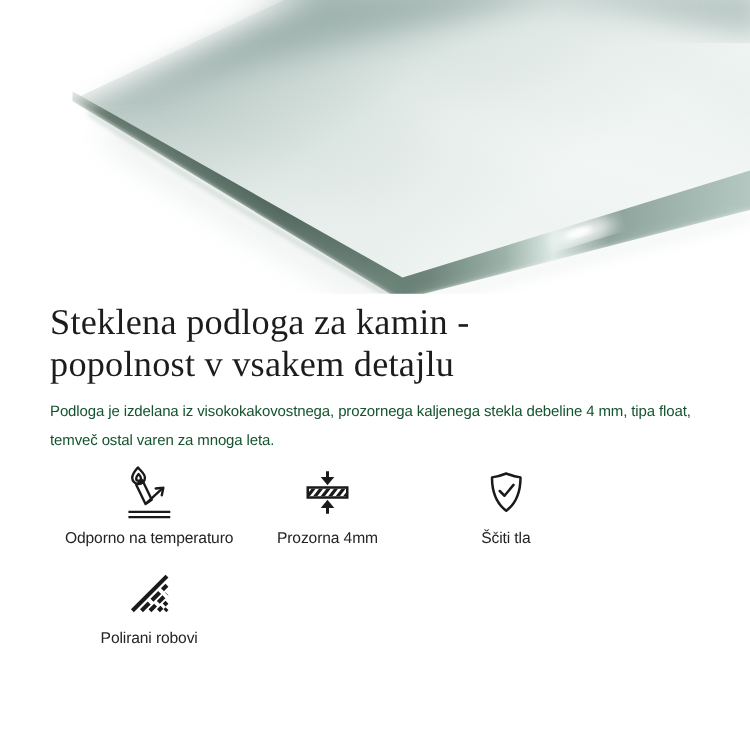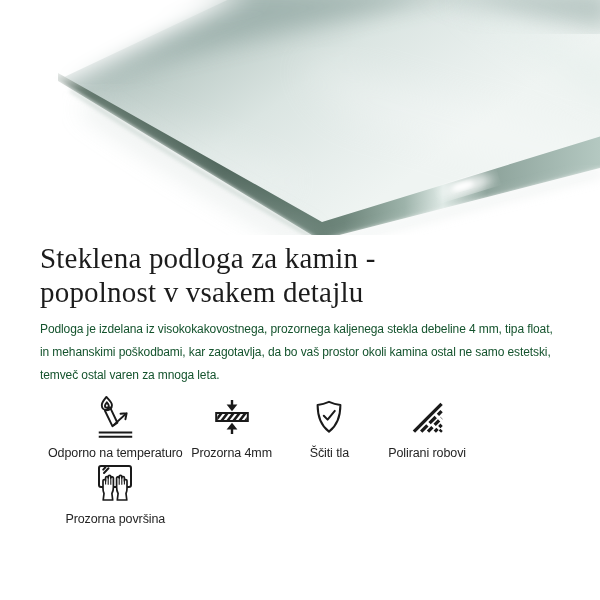--- a/index.html
+++ b/index.html
@@ -12,22 +12,22 @@
 
   
   .content{padding:0 40px;}
   h1{margin:6px 0 0 0;font-family:"Liberation Serif", serif;font-weight:400;
      font-size:29px;line-height:34px;color:#1c1c1c;letter-spacing:0.2px;}
   .h-line{display:block;white-space:nowrap;}
   .para{margin-top:9px;font-size:12px;line-height:23px;color:#14532d;letter-spacing:-0.1px;}
   .p-line{white-space:nowrap;}
 
   
-  .features{margin:8px 8px 0 8px;display:grid;grid-template-columns:repeat(4,1fr);
-            row-gap:0;}
+  .features{margin:8px 8px 0 8px;display:grid;grid-template-columns:repeat(3,1fr);
+            row-gap:14px;}
   .feature{display:flex;flex-direction:column;align-items:center;}
   .icon-slot{height:44px;display:flex;align-items:center;justify-content:center;}
   .f-label{margin-top:7px;font-size:12.5px;line-height:15px;color:#242424;
            white-space:nowrap;letter-spacing:-0.1px;}
   .ic{stroke:#1a1a1a;fill:none;stroke-width:2;}
 </style>
 </head>
 <body>
 
 <div class="page">
@@ -93,21 +93,20 @@
   </div>
 
   <div class="content">
     <h1>
       <span class="h-line">Steklena podloga za kamin -</span>
       <span class="h-line">popolnost v vsakem detajlu</span>
     </h1>
 
     <div class="para">
       <div class="p-line">Podloga je izdelana iz visokokakovostnega, prozornega kaljenega stekla debeline 4 mm, tipa float,</div>
-      <div class="p-line">in mehanskimi poškodbami, kar zagotavlja, da bo vaš prostor okoli kamina ostal ne samo estetski,</div>
       <div class="p-line">temveč ostal varen za mnoga leta.</div>
     </div>
 
     <div class="features">
 
       <div class="feature">
         <div class="icon-slot">
           <svg width="44" height="46" viewBox="0 0 46 46">
             <line class="ic" x1="6" y1="39.2" x2="41" y2="39.2" stroke-width="2.6"></line>
             <line class="ic" x1="6" y1="43.6" x2="41" y2="43.6" stroke-width="1.4"></line>
@@ -166,33 +165,16 @@
               <line x1="10.5" y1="31.5" x2="31.5" y2="10.5" stroke-dasharray="9 3.2"></line>
               <line x1="17.5" y1="31.5" x2="31.5" y2="17.5" stroke-dasharray="6.5 3.2"></line>
               <line x1="24.5" y1="31.5" x2="31.5" y2="24.5" stroke-dasharray="4 2.6"></line>
               <line x1="29.8" y1="31.5" x2="31.5" y2="29.8"></line>
             </g>
           </svg>
         </div>
         <div class="f-label">Polirani robovi</div>
       </div>
 
-      <div class="feature">
-        <div class="icon-slot">
-          <svg width="44" height="40" viewBox="0 0 44 40">
-            <rect class="ic" x="6" y="3" width="32" height="21" rx="2" fill="#ffffff" stroke-width="1.8"></rect>
-            <path class="ic" d="M11,10 L15.5,5.2 M10.2,6.6 L12.4,4.2" stroke-width="1.4" stroke-linecap="round"></path>
-            <g>
-              <path d="M10.2,37 L11,30.5 Q10,28.5 10,25.5 L10,17.8 A1.3,1.3 0 0 1 12.6,17.8 L12.6,14.8 A1.3,1.3 0 0 1 15.2,14.8 L15.2,13.6 A1.3,1.3 0 0 1 17.8,13.6 L17.8,15.0 A1.3,1.3 0 0 1 20.4,15.2 L20.4,24 Q20.4,28 18.9,30.5 L19.7,37 Z" fill="#ffffff" stroke="#1a1a1a" stroke-width="1.7" stroke-linejoin="round"></path>
-              <path d="M12.6,17.8 L12.6,21.4 M15.2,14.8 L15.2,21.8 M17.8,15 L17.8,21.8" stroke="#1a1a1a" stroke-width="1.1" fill="none"></path>
-            </g>
-            <g transform="translate(44,0) scale(-1,1)">
-              <path d="M10.2,37 L11,30.5 Q10,28.5 10,25.5 L10,17.8 A1.3,1.3 0 0 1 12.6,17.8 L12.6,14.8 A1.3,1.3 0 0 1 15.2,14.8 L15.2,13.6 A1.3,1.3 0 0 1 17.8,13.6 L17.8,15.0 A1.3,1.3 0 0 1 20.4,15.2 L20.4,24 Q20.4,28 18.9,30.5 L19.7,37 Z" fill="#ffffff" stroke="#1a1a1a" stroke-width="1.7" stroke-linejoin="round"></path>
-              <path d="M12.6,17.8 L12.6,21.4 M15.2,14.8 L15.2,21.8 M17.8,15 L17.8,21.8" stroke="#1a1a1a" stroke-width="1.1" fill="none"></path>
-            </g>
-          </svg>
-        </div>
-        <div class="f-label">Prozorna površina</div>
-      </div>
 
     </div>
   </div>
 </div>
 
 </body></html>

